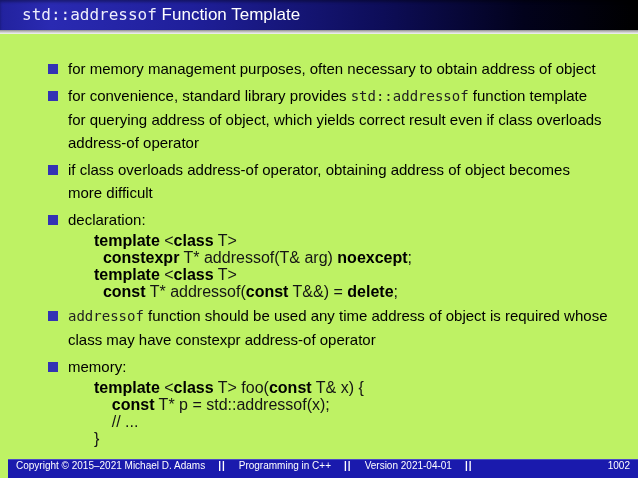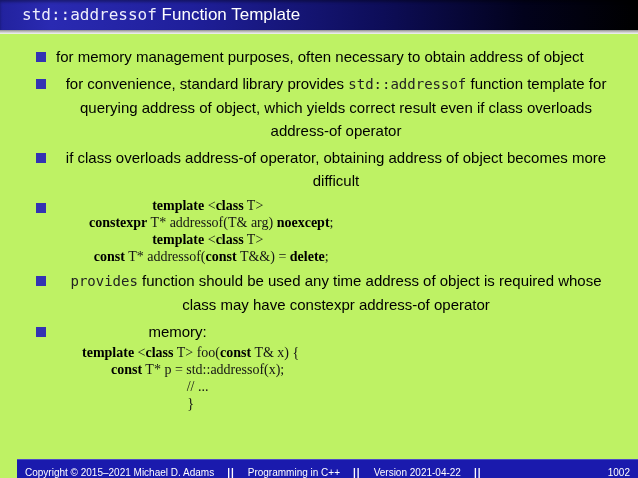--- a/index.html
+++ b/index.html
@@ -27,21 +27,21 @@
     font-family: "DejaVu Sans Mono", monospace;
     font-size: 16px;
     color: #eeeefc;
   }
   .title-shadow {
     height: 4px;
     background: linear-gradient(180deg, #8f8f8f 0%, #c9c9c9 50%, #f4f4f4 100%);
   }
   
   .content { padding: 11px 18px 0 36px; }
-  ul.blist { list-style: none; margin: 0; padding: 0; text-align: center; }
+  ul.blist { list-style: none; margin: 12px; padding: 0; }
   li.item { display: flex; align-items: flex-start; margin: 0 0 4px 0; }
   .sq {
     flex: 0 0 10px;
     width: 10px; height: 10px;
     background: #3333b3;
     margin: 7px 10px 0 0;
   }
   .ibody { min-width: 0; }
   .itext {
     font-size: 15px;
@@ -49,38 +49,38 @@
     color: #000000;
     max-width: 560px;
   }
   .itext .mono {
     font-family: "DejaVu Sans Mono", monospace;
     font-size: 14px;
     color: #222222;
   }
   pre.code {
     margin: 1px 0 0 26px;
-    font-family: Liberation Serif, serif;
-    font-size: 14px;
+    font-family: Liberation Sans, sans-serif;
+    font-size: 16px;
     line-height: 17px;
     color: #151515;
   }
   .cline { white-space: pre; }
   .kw { font-weight: bold; color: #000000; }
   
   .footer {
     position: absolute;
-    left: 17px; right: 0; bottom: 0;
+    left: 8px; right: 0; bottom: 0;
     height: 19px;
     background: #1a1aad;
     border-top: 1px solid #4d4dc6;
     color: #ffffff;
     font-size: 10px;
     display: flex;
-    align-items: flex-end;
+    align-items: flex-start;
     padding: 0 8px;
     box-sizing: border-box;
     gap: 13px;
     white-space: nowrap;
   }
   .footer .sep { font-weight: bold; letter-spacing: 1px; }
   .footer .spacer { flex: 1; }
 </style>
 </head>
 <body>
@@ -108,43 +108,44 @@
         </li>
         <li class="item">
           <span class="sq"></span>
           <div class="ibody">
             <div class="itext"><span>if class overloads address-of operator, obtaining address of object becomes more difficult</span></div>
           </div>
         </li>
         <li class="item">
           <span class="sq"></span>
           <div class="ibody">
+            <div class="itext"><span>declaration:</span></div>
             <pre class="code"><div class="cline"><span class="kw">template</span><span> &lt;</span><span class="kw">class</span><span> T&gt;</span></div><div class="cline"><span>  </span><span class="kw">constexpr</span><span> T* addressof(T&amp; arg) </span><span class="kw">noexcept</span><span>;</span></div><div class="cline"><span class="kw">template</span><span> &lt;</span><span class="kw">class</span><span> T&gt;</span></div><div class="cline"><span>  </span><span class="kw">const</span><span> T* addressof(</span><span class="kw">const</span><span> T&amp;&amp;) = </span><span class="kw">delete</span><span>;</span></div></pre>
           </div>
         </li>
         <li class="item">
           <span class="sq"></span>
           <div class="ibody">
-            <div class="itext"><span class="mono">provides</span><span> function should be used any time address of object is required whose class may have constexpr address-of operator</span></div>
+            <div class="itext"><span class="mono">addressof</span><span> function should be used any time address of object is required whose class may have constexpr address-of operator</span></div>
           </div>
         </li>
         <li class="item">
           <span class="sq"></span>
           <div class="ibody">
             <div class="itext"><span>memory:</span></div>
             <pre class="code"><div class="cline"><span class="kw">template</span><span> &lt;</span><span class="kw">class</span><span> T&gt; foo(</span><span class="kw">const</span><span> T&amp; x) {</span></div><div class="cline"><span>    </span><span class="kw">const</span><span> T* p = std::addressof(x);</span></div><div class="cline"><span>    // ...</span></div><div class="cline"><span>}</span></div></pre>
           </div>
         </li>
       </ul>
   </div>
 
   <div class="footer">
     <span>Copyright © 2015–2021 Michael D. Adams</span>
     <span class="sep">||</span>
     <span>Programming in C++</span>
     <span class="sep">||</span>
-    <span>Version 2021-04-22</span>
+    <span>Version 2021-04-01</span>
     <span class="sep">||</span>
     <span class="spacer"></span>
     <span>1002</span>
   </div>
 
 </div>
 
 </body></html>

